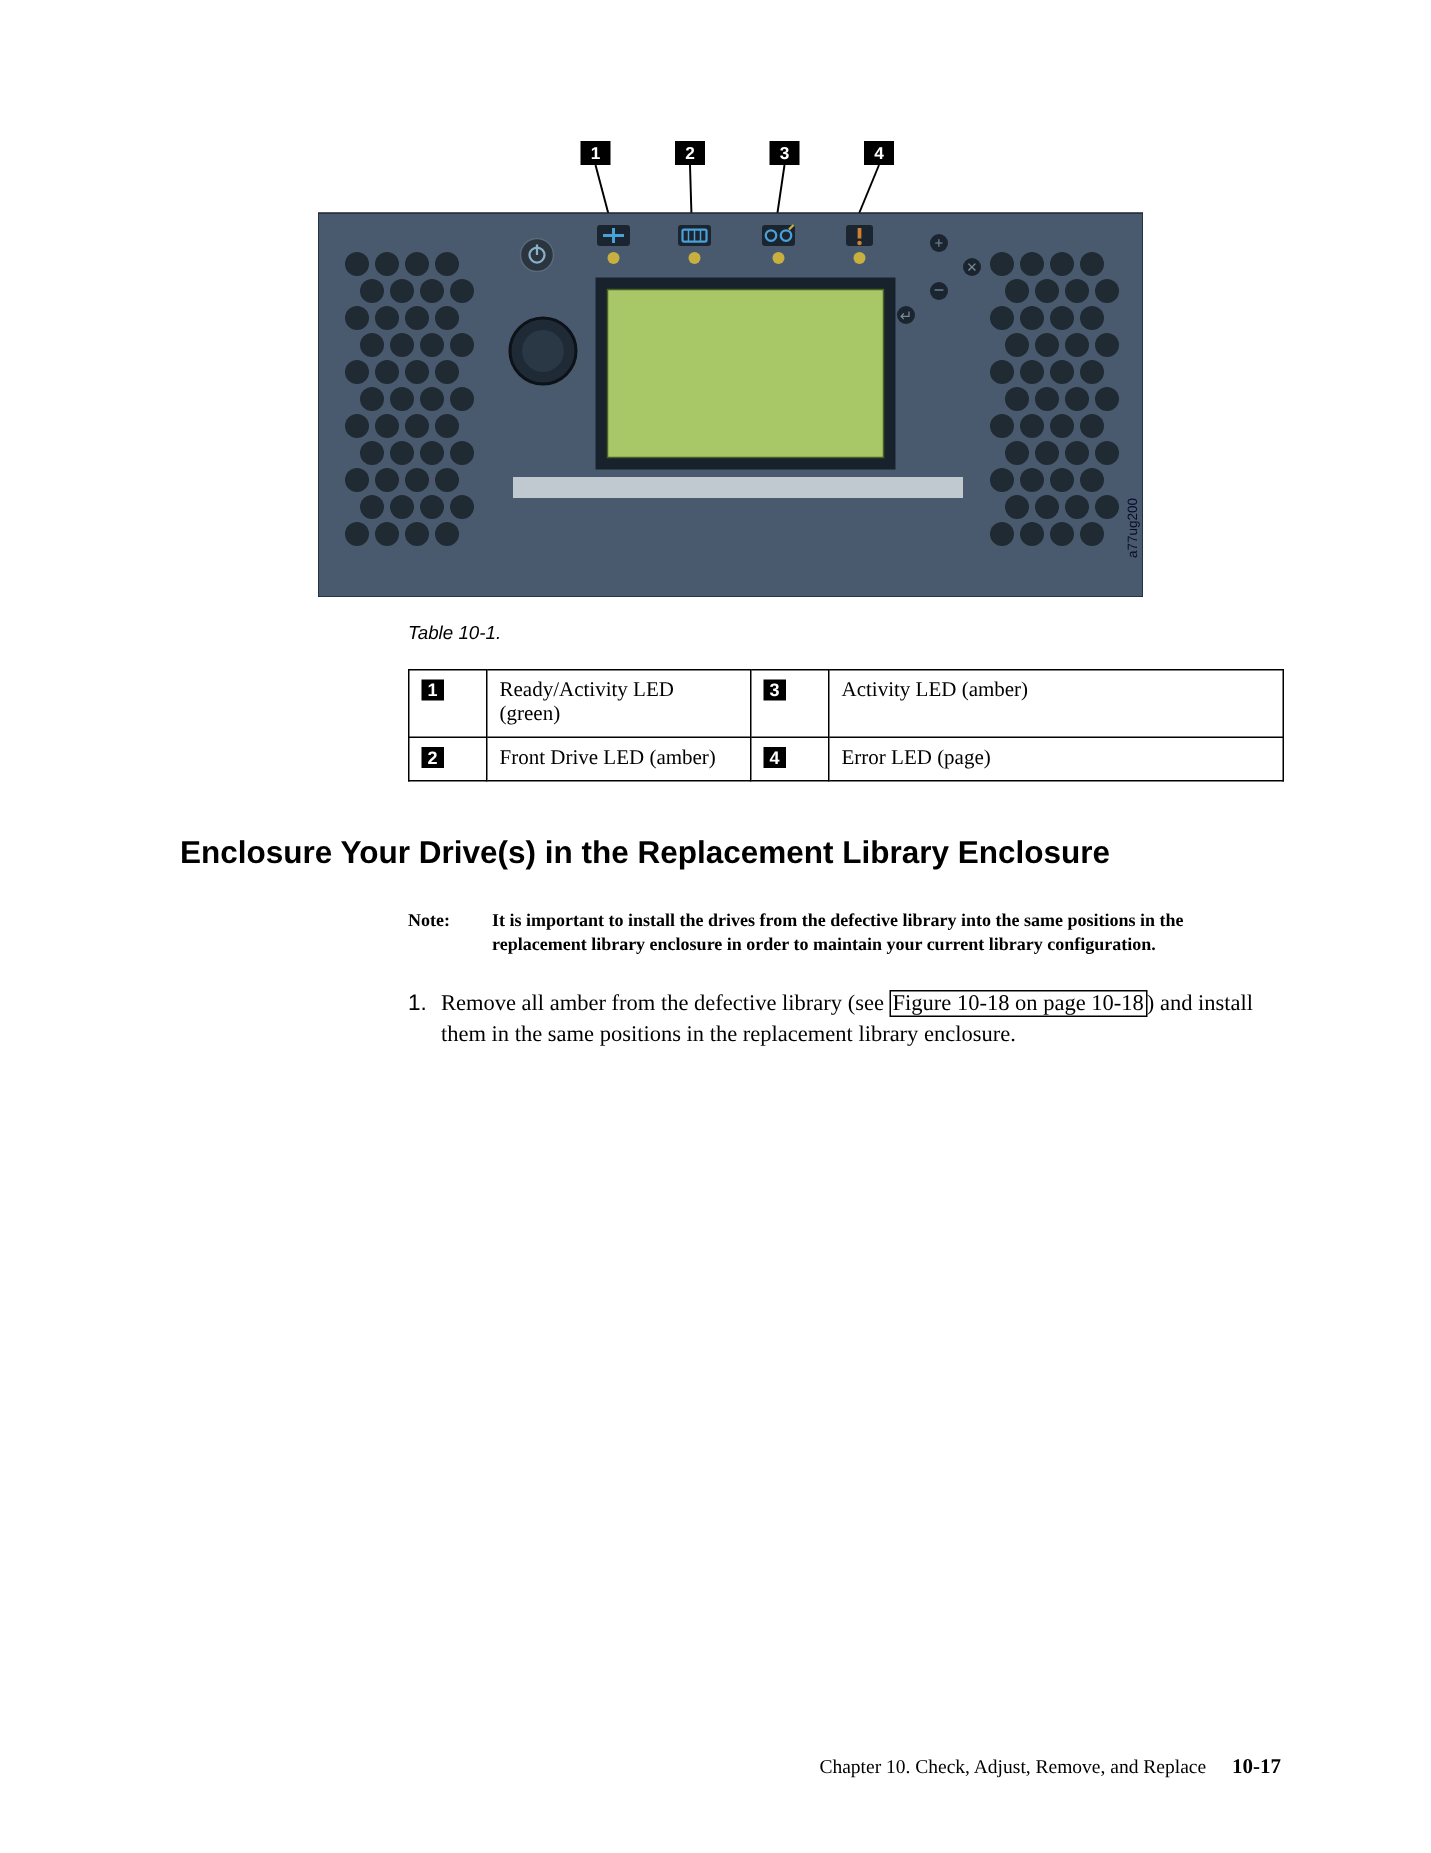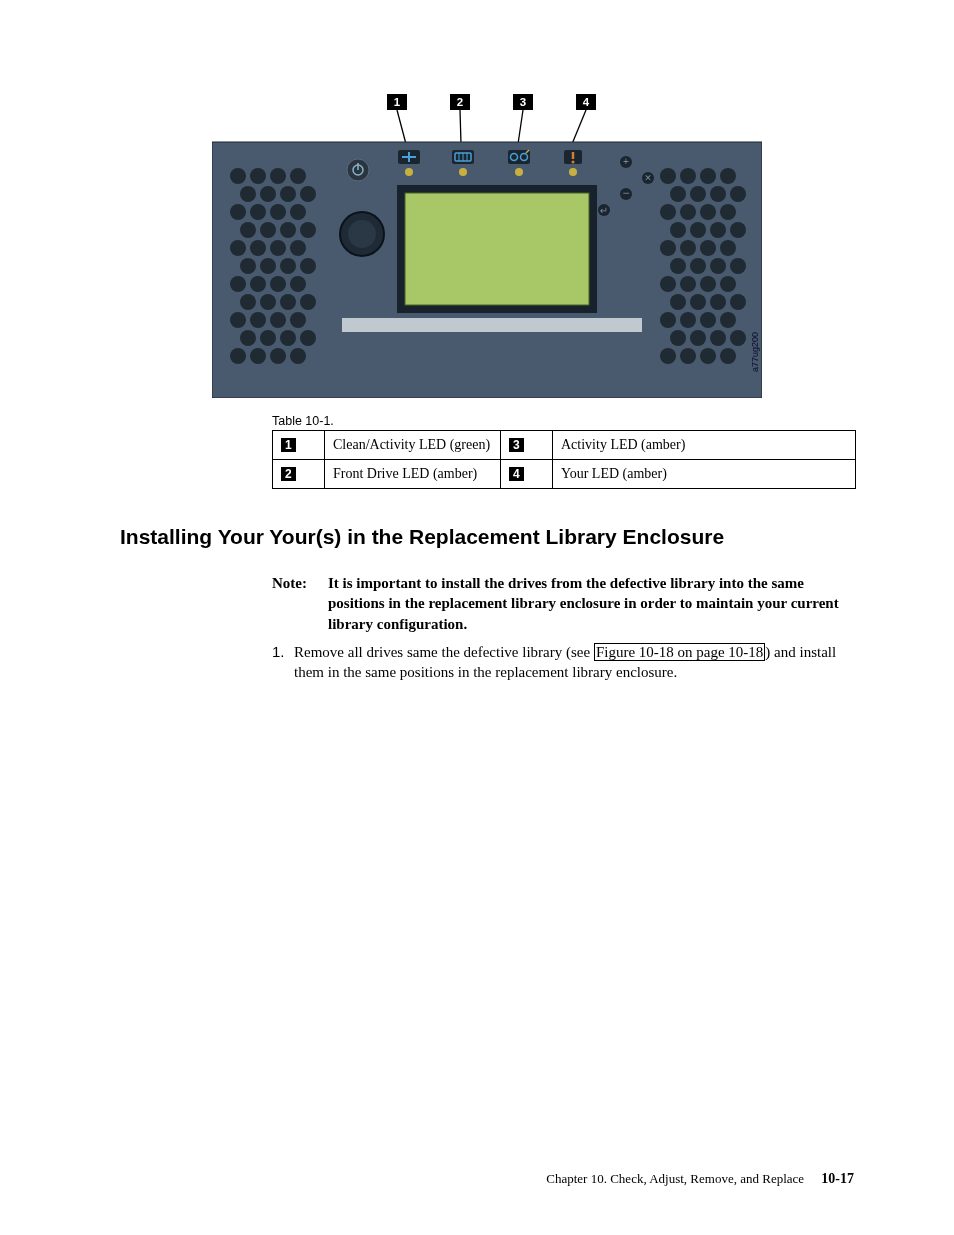--- a/index.html
+++ b/index.html
@@ -28,23 +28,24 @@
     font-family: Arial, Helvetica, sans-serif;
     font-style: italic;
     font-size: 12.5px;
     text-align: left;
     margin-top: 10px;
     margin-bottom: 28px;
     margin-left: 0;
   }
   .table-caption {
     font-family: Arial, Helvetica, sans-serif;
+    font-style: italic;
     font-size: 12.5px;
     margin-left: 152px;
-    margin-bottom: 2px;
+    margin-bottom: 17px;
   }
   table.led-table {
     border-collapse: collapse;
     margin-left: 152px;
     width: 584px;
     font-family: Georgia, 'Times New Roman', serif;
     font-size: 14px;
   }
   table.led-table td {
     border: 1px solid #000;
@@ -67,23 +68,23 @@
   .col-desc { width: 176px; }
   h2.section-heading {
     font-family: Arial, Helvetica, sans-serif;
     font-weight: bold;
     font-size: 21px;
     margin-top: 36px;
     margin-bottom: 24px;
   }
   .note-block {
     margin-left: 152px;
-    font-size: 15px;
+    font-size: 12px;
     line-height: 1.35;
-    margin-bottom: 8px;
+    margin-bottom: 22px;
   }
   .note-row { display: flex; }
   .note-label {
     font-weight: bold;
     min-width: 56px;
   }
   .note-text { font-weight: bold; }
   .step-block {
     margin-left: 152px;
     font-size: 15px;
@@ -317,47 +318,47 @@
     </svg>
   </div>
 
 
   <div class="table-caption">Table 10-1.</div>
 
   <table class="led-table">
     <tbody>
         <tr>
       <td class="col-num"><span class="num-badge">1</span></td>
-      <td class="col-desc">Clean/Activity LED (green)</td>
+      <td class="col-desc">Ready/Activity LED (green)</td>
       <td class="col-num"><span class="num-badge">3</span></td>
       <td>Activity LED (amber)</td>
     </tr>
     <tr>
       <td class="col-num"><span class="num-badge">2</span></td>
       <td class="col-desc">Front Drive LED (amber)</td>
       <td class="col-num"><span class="num-badge">4</span></td>
-      <td>Your LED (amber)</td>
+      <td>Error LED (page)</td>
     </tr>
   </tbody>
     </table>
 
-  <h2 class="section-heading">Installing Your Your(s) in the Replacement Library Enclosure</h2>
+  <h2 class="section-heading">Enclosure Your Drive(s) in the Replacement Library Enclosure</h2>
 
   <div class="note-block">
     <div class="note-row">
       <div class="note-label">Note:</div>
       <div class="note-text">It is important to install the drives from the defective library into the same positions in the replacement library enclosure in order to maintain your current library configuration.</div>
     </div>
   </div>
 
   <div class="step-block">
     <div class="step-row">
       <div class="step-num">1.</div>
       <div class="step-text">
-        <span>Remove all drives same the defective library (see </span><a class="link-box">Figure 10-18 on page 10-18</a><span>) and install them in the same positions in the replacement library enclosure.</span>
+        <span>Remove all amber from the defective library (see </span><a class="link-box">Figure 10-18 on page 10-18</a><span>) and install them in the same positions in the replacement library enclosure.</span>
       </div>
     </div>
   </div>
 
   <div class="footer">
     <span>Chapter 10. Check, Adjust, Remove, and Replace</span>
     <span class="pg">10-17</span>
   </div>
 
 </div>

